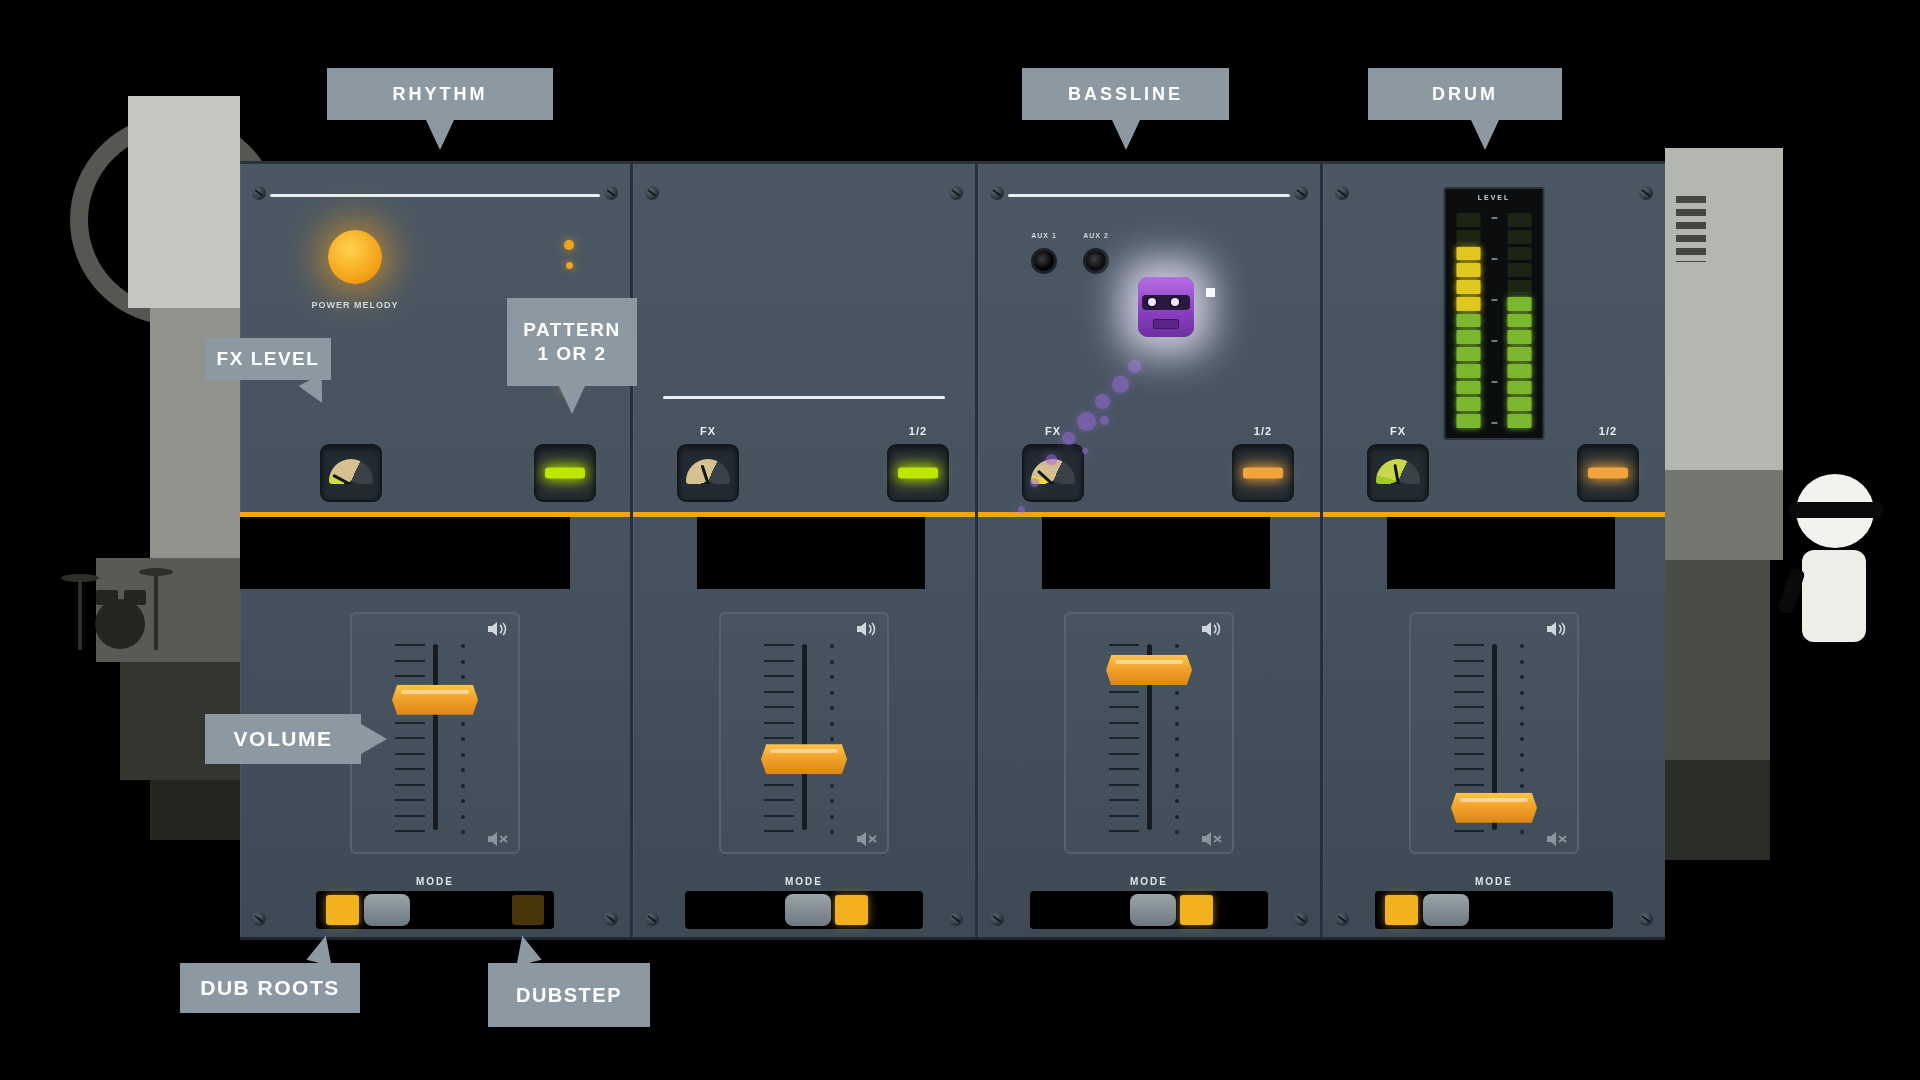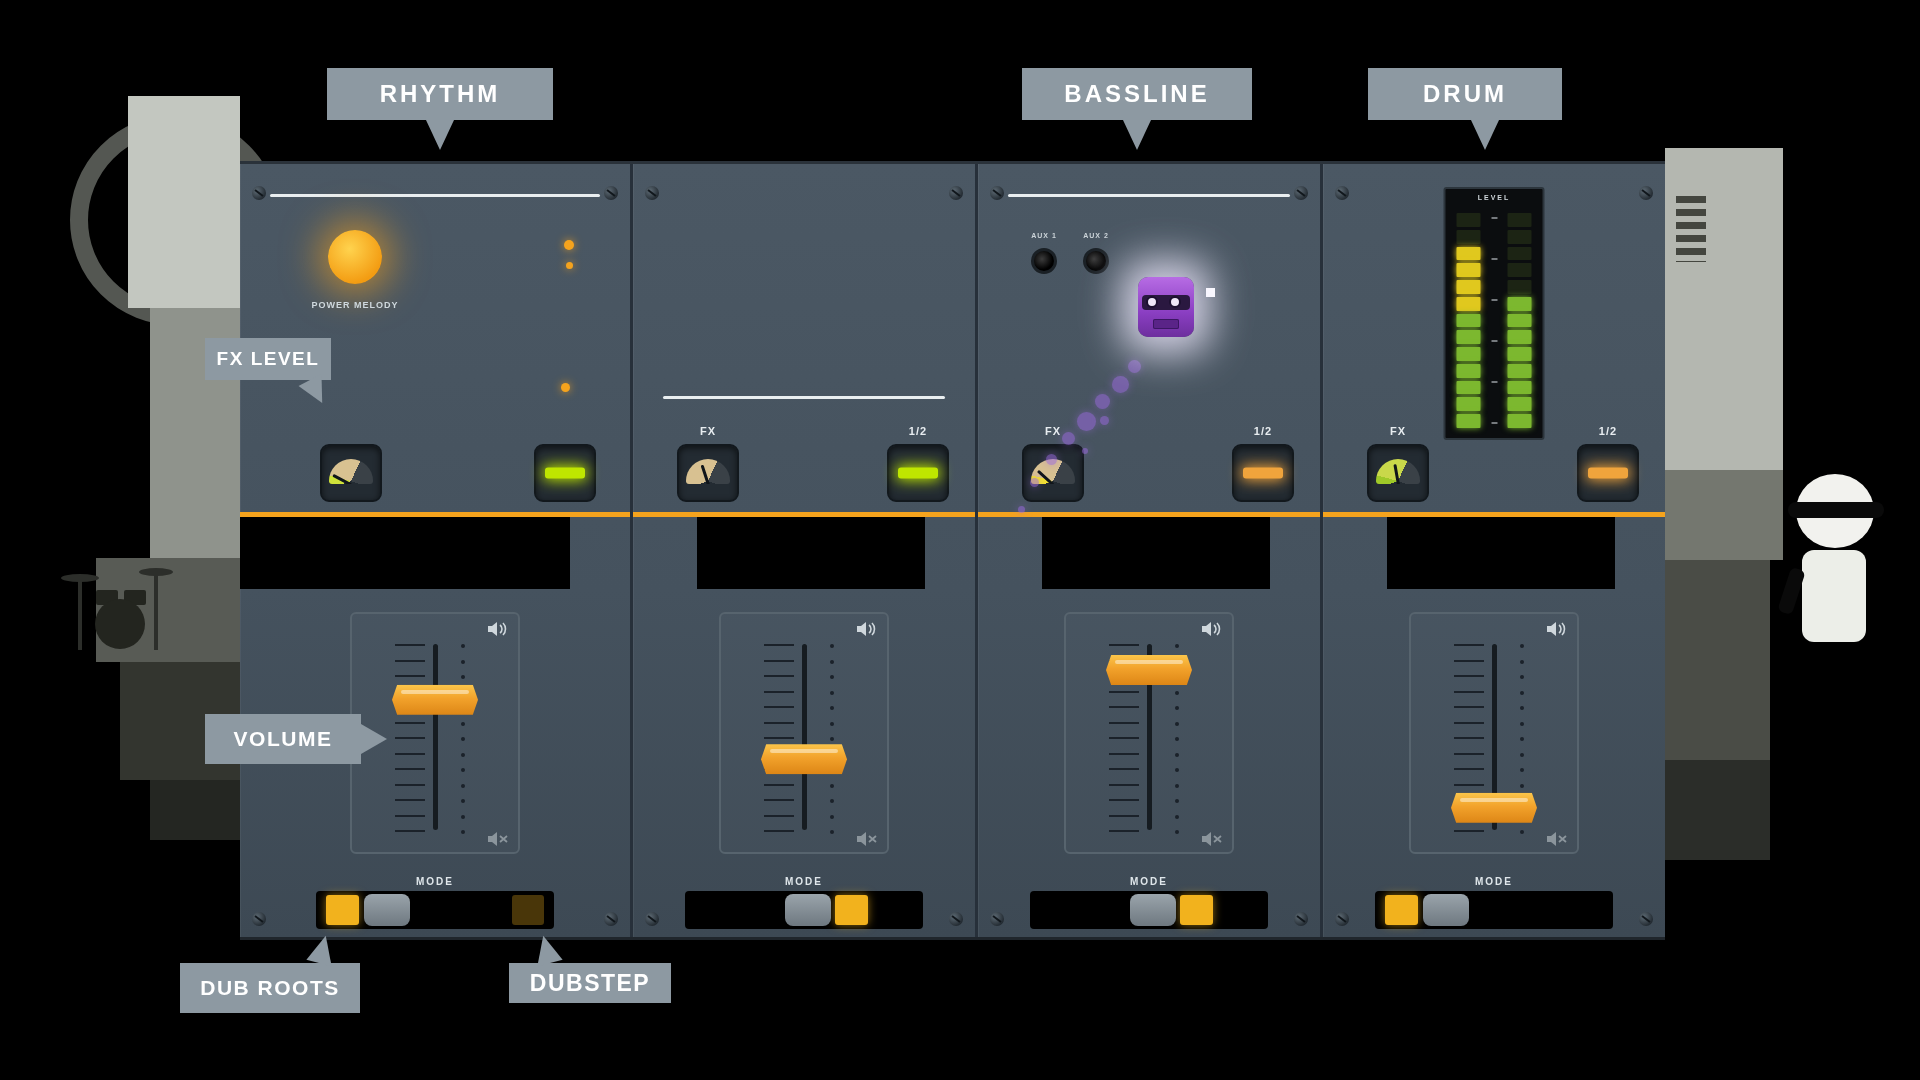--- a/index.html
+++ b/index.html
@@ -152,46 +152,46 @@
     font-weight:bold;letter-spacing:2px}
   .meter-col{position:absolute;top:24px;bottom:10px;width:24px;display:flex;flex-direction:column;gap:3px}
   .meter-col.left{left:11px}.meter-col.right{right:11px}
   .seg{flex:1;border-radius:1px}
   .meter-mid{position:absolute;left:50%;transform:translateX(-50%);top:28px;bottom:14px;width:8px;
     display:flex;flex-direction:column;justify-content:space-between;align-items:center}
   .mtick{width:6px;height:2px;background:#cfd6da;opacity:.55}
 
   
   .top-callout{position:absolute;top:68px;height:52px;background:var(--callout-gray,#8d99a2);color:#fff;
-    display:flex;align-items:center;justify-content:center;font-weight:bold;font-size:24px;letter-spacing:3px;
+    display:flex;align-items:center;justify-content:center;font-weight:bold;font-size:18px;letter-spacing:3px;
     z-index:5}
   .top-callout::after{content:"";position:absolute;top:100%;left:50%;margin-left:-14px;
     border:14px solid transparent;border-top:30px solid var(--callout-gray,#8d99a2)}
   .tc-rhythm{left:327px;width:226px}
   .tc-melody{left:690px;width:222px}
-  .tc-bassline{left:1022px;width:230px}
+  .tc-bassline{left:1022px;width:207px}
   .tc-drum{left:1368px;width:194px}
   .tc-drum::after{margin-left:6px}
 
   .callout{position:absolute;background:var(--callout-gray,#8d99a2);color:#fff;font-weight:bold;
     display:flex;align-items:center;justify-content:center;letter-spacing:1.5px;z-index:5;text-align:center}
   .co-fx{left:205px;top:338px;width:126px;height:42px;font-size:19px}
   .co-fx::after{content:"";position:absolute;right:8px;top:100%;border:13px solid transparent;
     border-top:26px solid var(--callout-gray,#8d99a2);transform:rotate(-28deg);transform-origin:top}
   .co-pattern{left:507px;top:298px;width:130px;height:88px;font-size:19px;flex-direction:column;line-height:1.25}
   .co-pattern::after{content:"";position:absolute;left:50%;margin-left:-13px;top:100%;
     border:13px solid transparent;border-top:28px solid var(--callout-gray,#8d99a2)}
   .co-volume{left:205px;top:714px;width:156px;height:50px;font-size:21px}
   .co-volume::after{content:"";position:absolute;left:100%;top:50%;margin-top:-15px;
     border:15px solid transparent;border-left:26px solid var(--callout-gray,#8d99a2)}
   .co-dubroots{left:180px;top:963px;width:180px;height:50px;font-size:21px}
   .co-dubroots::after{content:"";position:absolute;right:28px;bottom:100%;
     border:13px solid transparent;border-bottom:28px solid var(--callout-gray,#8d99a2);transform:rotate(14deg);
     transform-origin:bottom}
-  .co-dubstep{left:509px;top:963px;width:162px;height:40px;font-size:23px}
+  .co-dubstep{left:488px;top:963px;width:162px;height:64px;font-size:20px}
   .co-dubstep::after{content:"";position:absolute;left:28px;bottom:100%;
     border:13px solid transparent;border-bottom:28px solid var(--callout-gray,#8d99a2);transform:rotate(-14deg);
     transform-origin:bottom}
 </style>
 </head>
 <body>
 
 <div class="stage">
 
   <div class="deco">
@@ -567,20 +567,24 @@
   <div class="top-callout tc-bassline">
       <span>BASSLINE</span>
     </div>
   <div class="top-callout tc-drum">
       <span>DRUM</span>
     </div>
 
   <div class="callout co-fx">
       <span>FX LEVEL</span>
     </div>
+  <div class="callout co-pattern">
+    <span>PATTERN</span>
+    <span>1 OR 2</span>
+  </div>
   <div class="callout co-volume">
       <span>VOLUME</span>
     </div>
   <div class="callout co-dubroots">
       <span>DUB ROOTS</span>
     </div>
   <div class="callout co-dubstep">
       <span>DUBSTEP</span>
     </div>
 </div>

